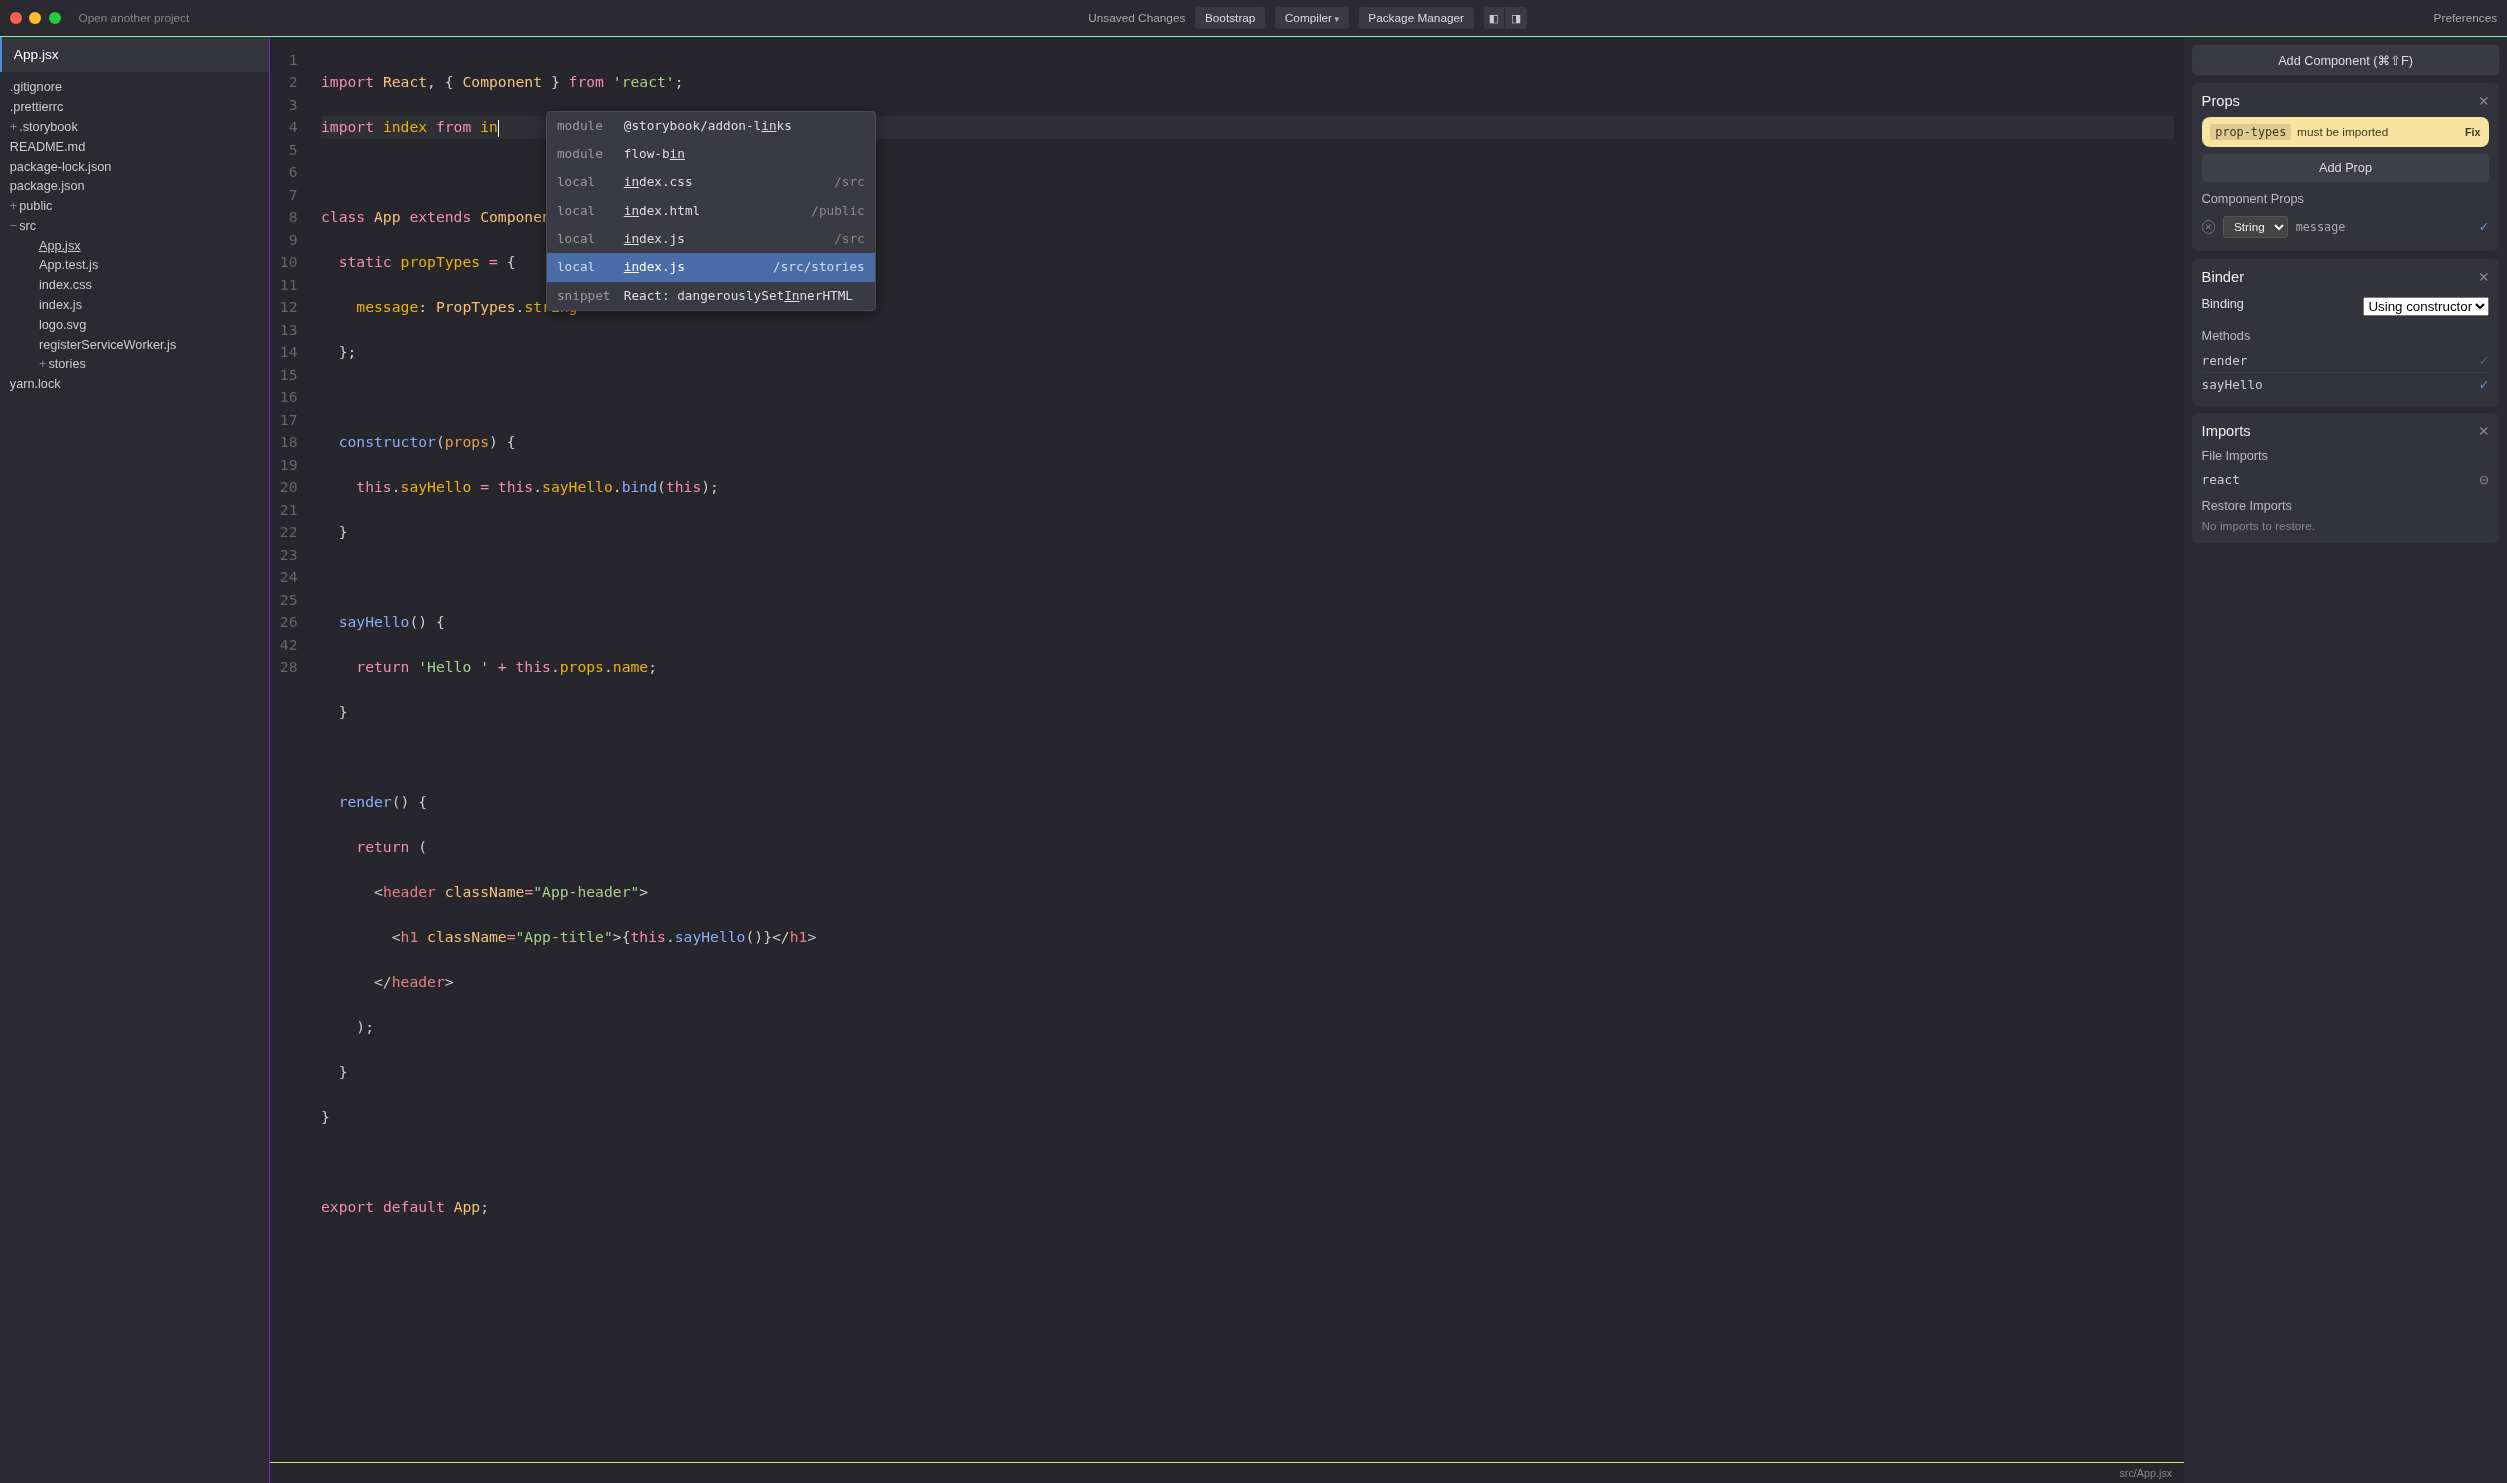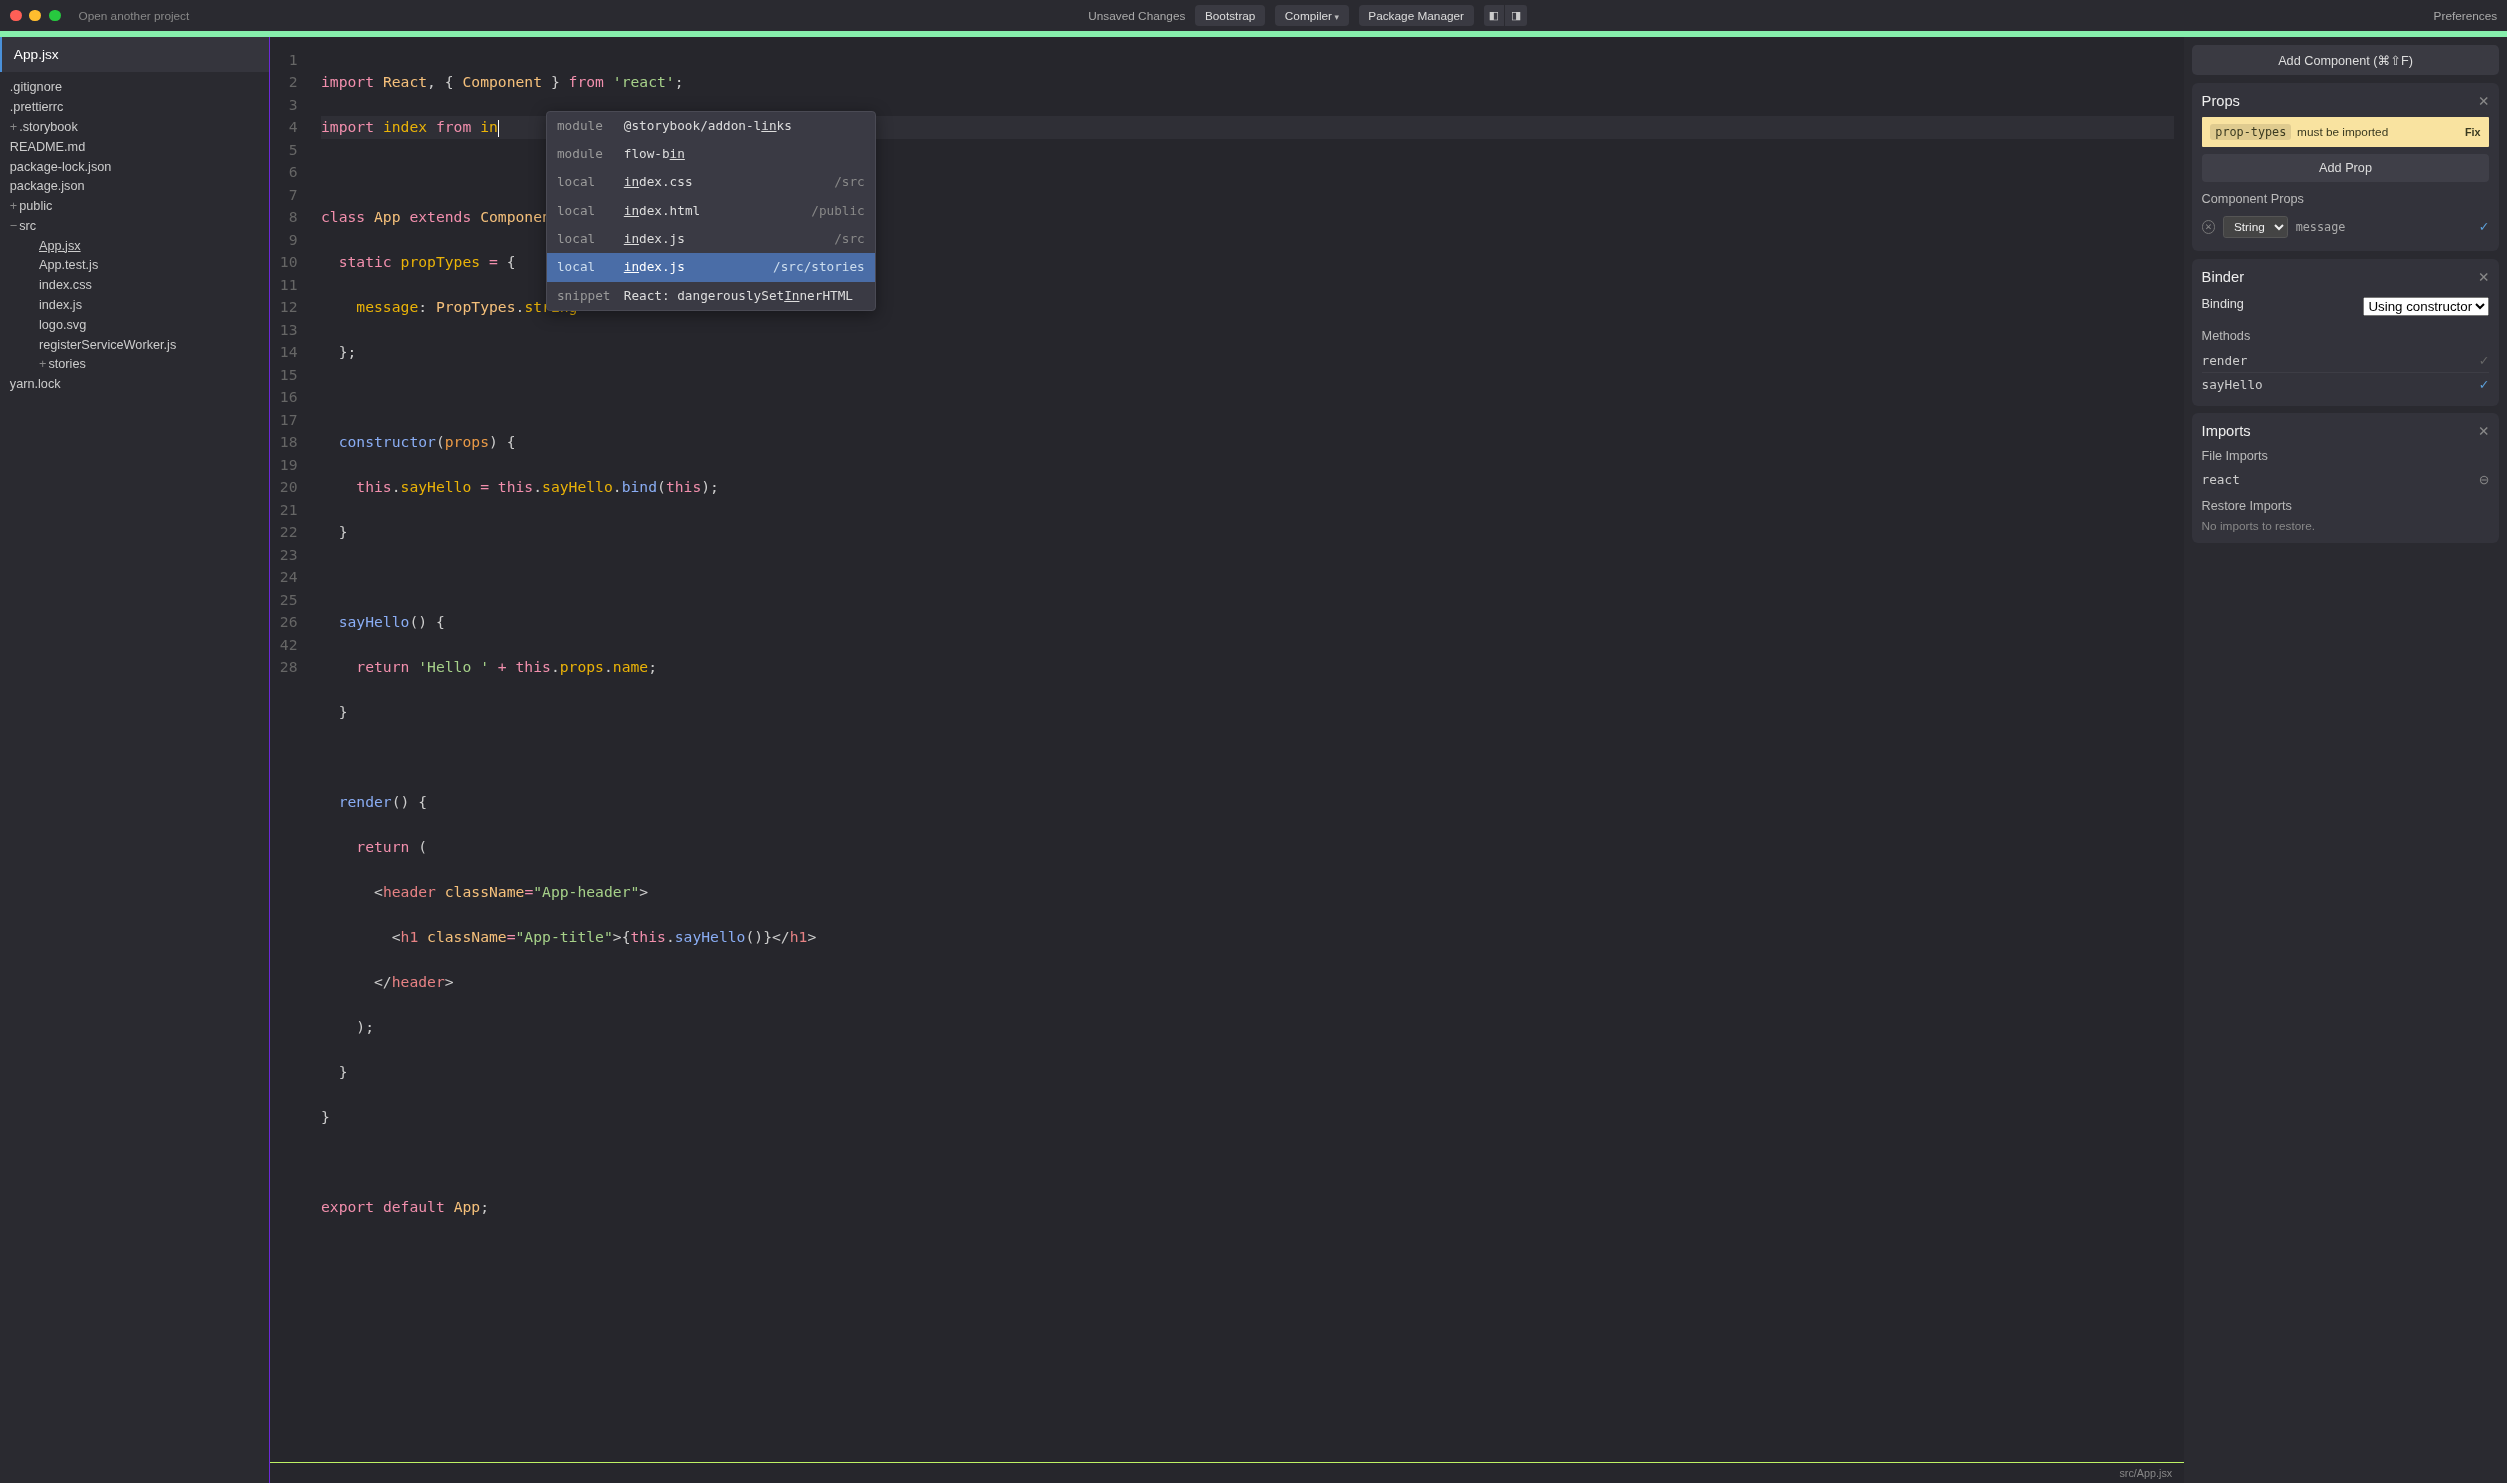--- a/index.html
+++ b/index.html
@@ -17,21 +17,21 @@
   height: 100vh;
 }
 
 
 .topbar {
   display: flex;
   align-items: center;
   background: #2a2a30;
   padding: 0 9.8px;
   gap: 11.8px;
-  border-bottom: 6px solid #86efac;
+  border-bottom: 1px solid #86efac;
 }
 .traffic { display: flex; gap: 7.8px; align-items: center; }
 .traffic span { width: 11.8px; height: 11.8px; border-radius: 50%; display: block; }
 .traffic .close { background: #ff5f56; }
 .traffic .min { background: #ffbd2e; }
 .traffic .max { background: #27c93f; }
 .open-proj { color: #888; font-size: 11.8px; margin-left: 5.9px; }
 .top-center { flex: 1; display: flex; justify-content: center; gap: 9.8px; align-items: center; }
 .unsaved { color: #aaa; font-size: 11.8px; }
 .pill { background: #3a3a42; color: #ddd; font-size: 11.8px; padding: 3.9px 9.8px; border-radius: 3.9px; border: none; }
@@ -116,21 +116,21 @@
 .ac-row.sel .ac-path { color: #cde; }
 
 .statusbar { background: #26262c; color: #888; font-size: 10.8px; text-align: right; padding: 3.9px 11.8px; border-top: 1px solid #bef264; }
 
 
 .rightpanel { background: #2a2a30; overflow-y: auto; padding: 7.8px; display: flex; flex-direction: column; gap: 7.8px; }
 .add-comp-btn { background: #3a3a42; color: #ddd; border: none; padding: 7.8px; border-radius: 4.9px; font-size: 12.7px; width: 100%; }
 .panel-section { background: #33333b; border-radius: 5.9px; padding: 9.8px; }
 .panel-head { display: flex; justify-content: space-between; align-items: center; font-size: 14.7px; font-weight: 500; color: #eee; margin-bottom: 7.8px; }
 .panel-head .x { color: #888; font-size: 13.7px; cursor: default; }
-.warning-box { background: #f9e3a0; color: #3a3a20; padding: 6.9px 8.8px; border-radius: 1px; display: flex; align-items: center; gap: 5.9px; font-size: 11.8px; margin-bottom: 7.8px; }
+.warning-box { background: #f9e3a0; color: #3a3a20; padding: 6.9px 8.8px; border-radius: 8px; display: flex; align-items: center; gap: 5.9px; font-size: 11.8px; margin-bottom: 7.8px; }
 .warning-box .code-chip { background: rgba(0,0,0,.1); padding: 1px 4.9px; border-radius: 2.9px; font-family: Menlo, monospace; }
 .warning-box .fix { margin-left: auto; font-size: 10.8px; font-weight: 600; }
 .add-prop-btn { background: #3f3f48; color: #ddd; border: none; padding: 6.9px; width: 100%; border-radius: 3.9px; font-size: 12.7px; }
 .subhead { color: #bbb; font-size: 12.7px; margin: 9.8px 0 5.9px; }
 .row { display: flex; align-items: center; gap: 7.8px; padding: 3.9px 0; }
 .row .remove-circ { width: 13.7px; height: 13.7px; border: 1px solid #777; border-radius: 50%; display: flex; align-items: center; justify-content: center; font-size: 8.8px; color: #888; }
 .row select { background: #444; color: #eee; border: 1px solid #555; border-radius: 2.9px; padding: 2px 5.9px; font-size: 11.8px; }
 .row .propname { font-family: Menlo, monospace; color: #aaa; font-size: 11.8px; }
 .row .check { margin-left: auto; color: #5b9fd9; }
 .binding-row { display: flex; justify-content: space-between; align-items: flex-start; padding: 3.9px 0; }

